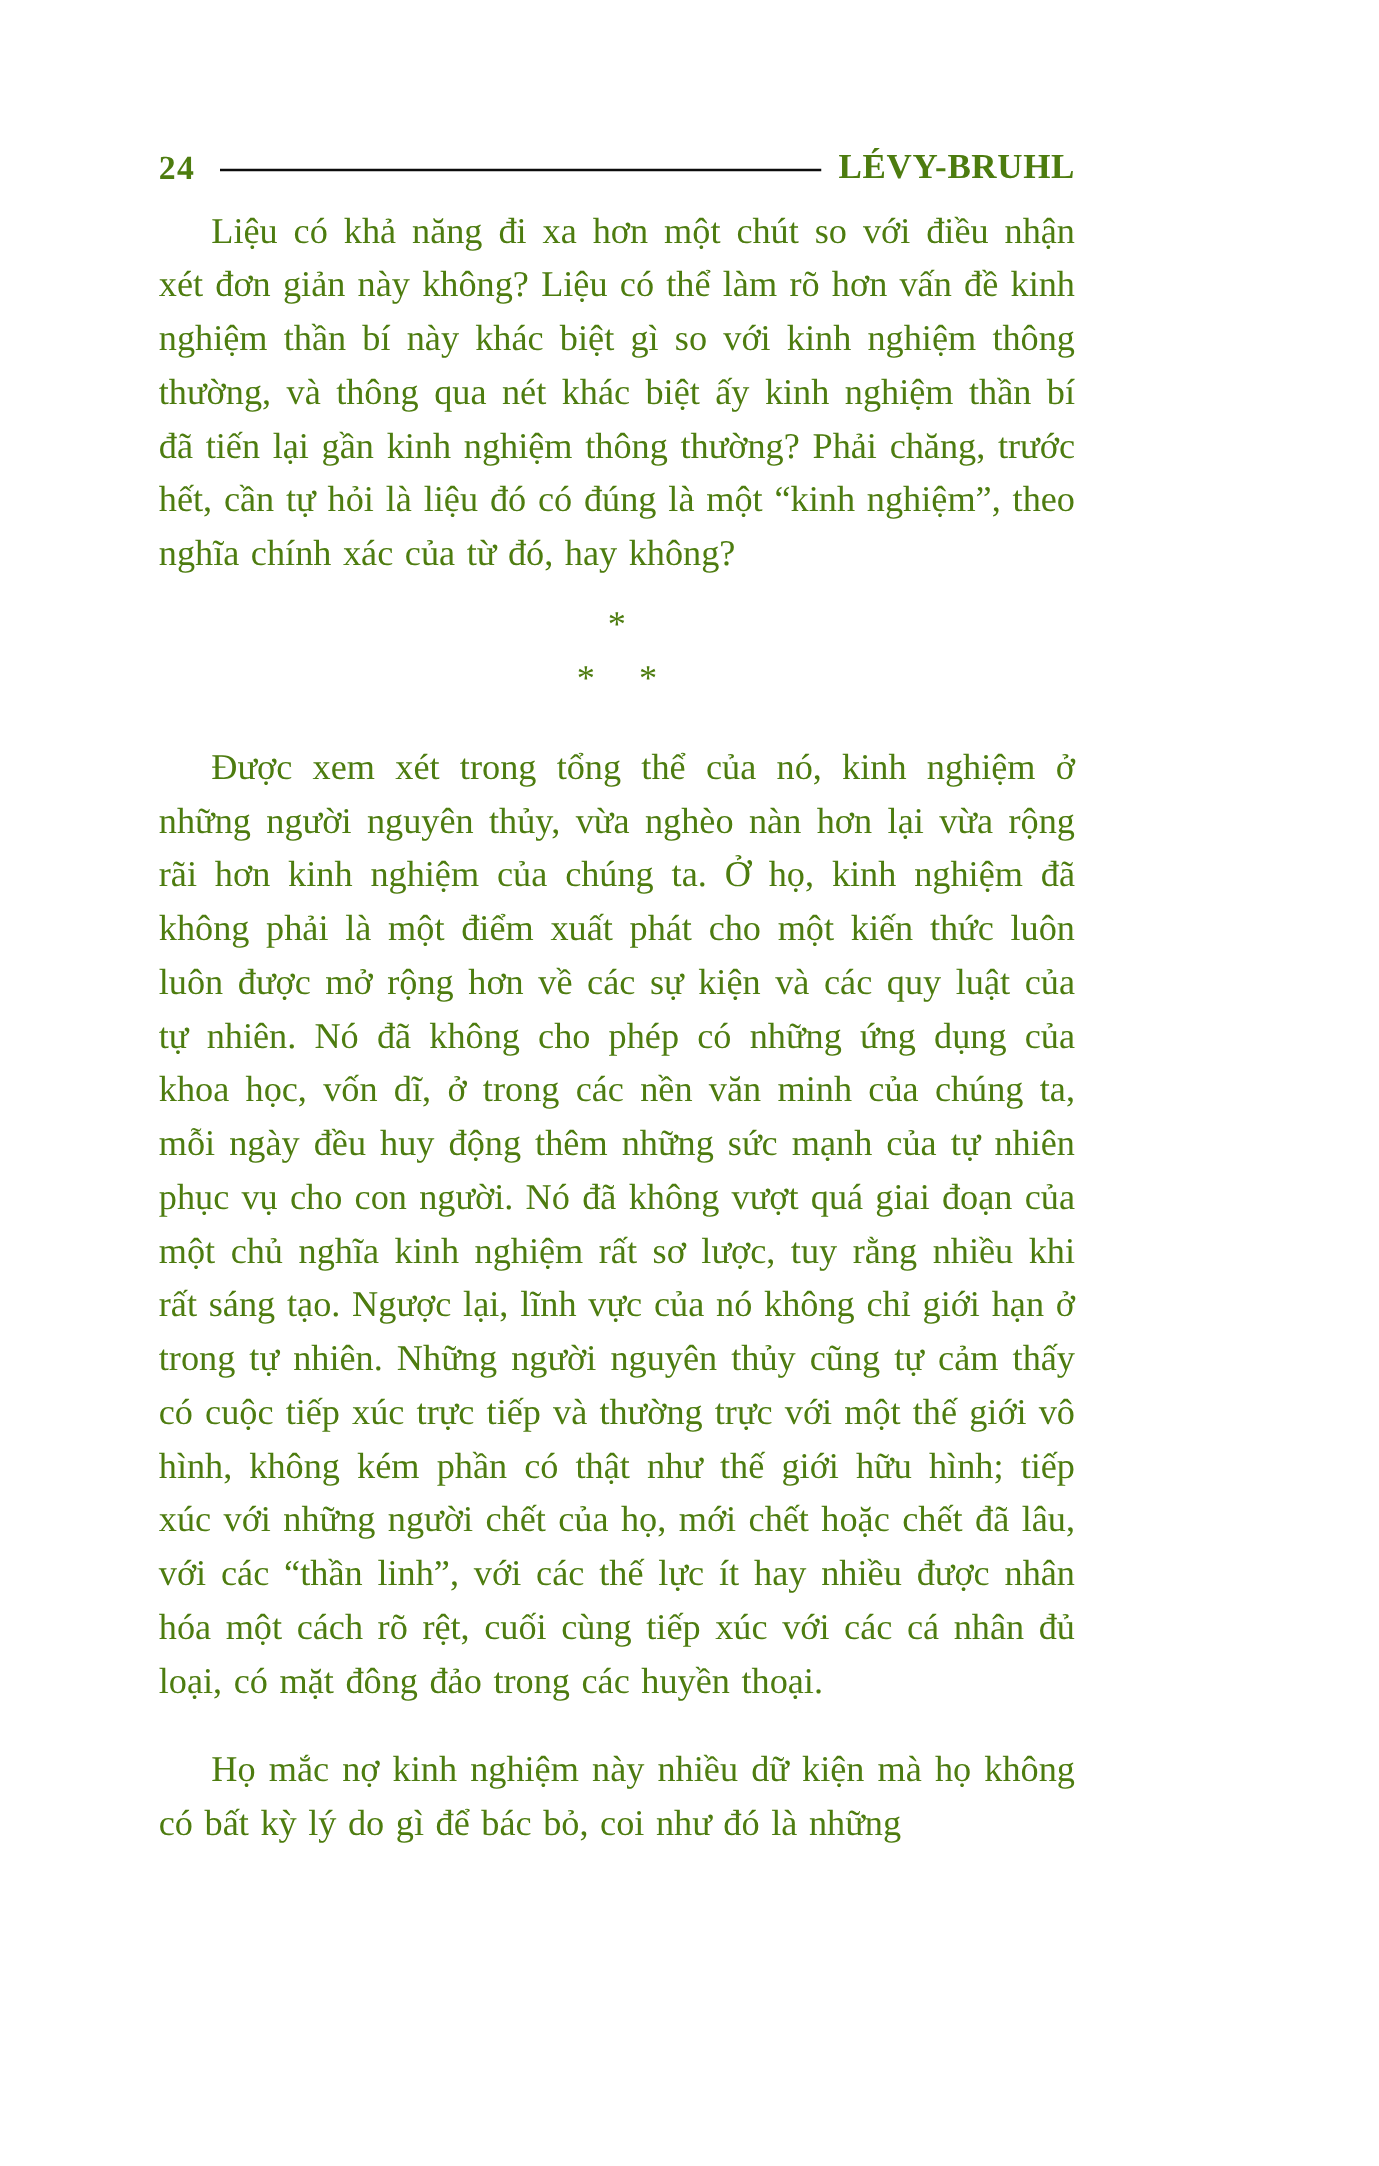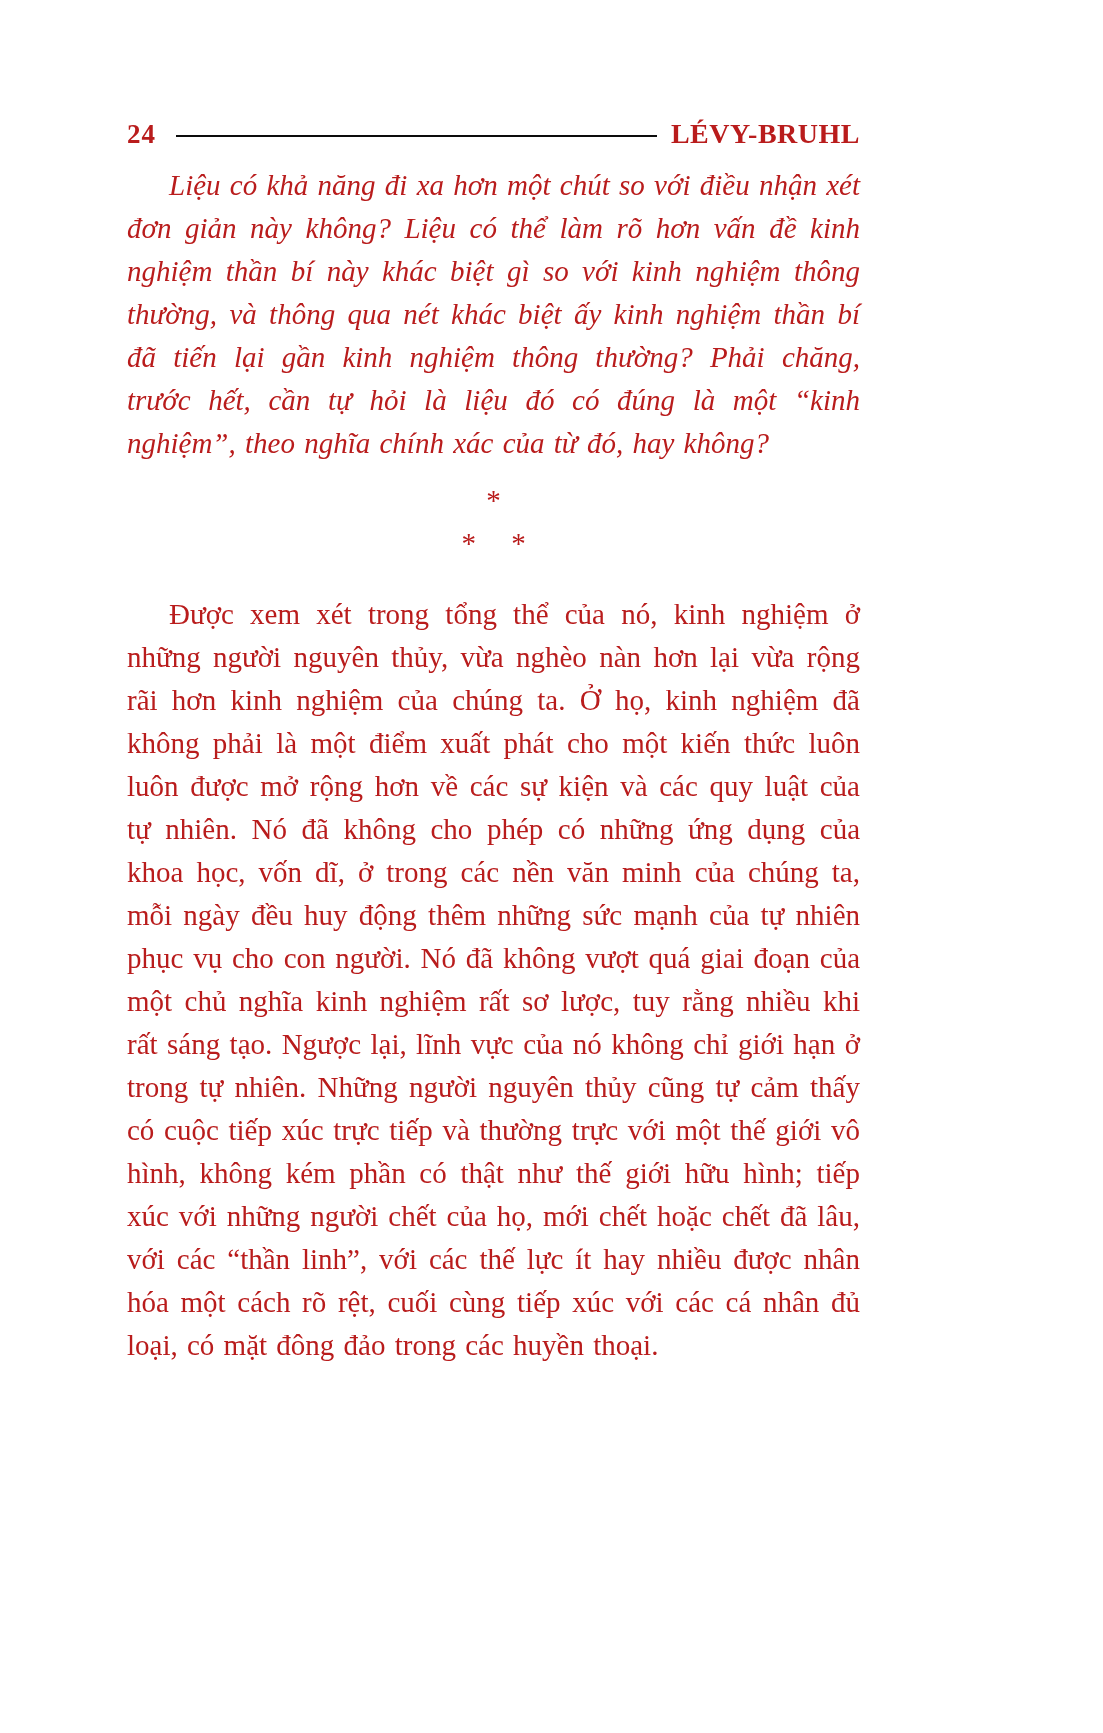--- a/index.html
+++ b/index.html
@@ -6,21 +6,21 @@
     margin: 0;
     padding: 0;
     background: #ffffff;
   }
   .page {
     position: relative;
     width: 1103px;
     height: 1733px;
     background: #ffffff;
     font-family: "Liberation Serif", "DejaVu Serif", serif;
-    color: #b91c1c;
+    color: #4d7c0f;
     overflow: hidden;
     box-sizing: border-box;
   }
   .content {
     position: absolute;
     left: 127px;
     top: 118px;
     width: 733px;
   }
   .running-header {
@@ -50,21 +50,20 @@
   .body-text p {
     font-size: 29px;
     line-height: 43px;
     text-align: justify;
     text-indent: 42px;
     margin: 0 0 0 0;
     word-spacing: 2px;
   }
   .body-text p.para-first {
     margin-top: 10px;
-    font-style: italic;
   }
   .body-text p.para-spaced {
     margin-top: 28px;
   }
   .section-break {
     text-align: center;
     margin: 14px 0 22px 0;
   }
   .section-break .star-line {
     display: block;
@@ -90,16 +89,17 @@
     <div class="body-text">
       <p class="para-first">Liệu có khả năng đi xa hơn một chút so với điều nhận xét đơn giản này không? Liệu có thể làm rõ hơn vấn đề kinh nghiệm thần bí này khác biệt gì so với kinh nghiệm thông thường, và thông qua nét khác biệt ấy kinh nghiệm thần bí đã tiến lại gần kinh nghiệm thông thường? Phải chăng, trước hết, cần tự hỏi là liệu đó có đúng là một “kinh nghiệm”, theo nghĩa chính xác của từ đó, hay không?</p>
 
       <div class="section-break">
         <span class="star-line star-line-1">*</span>
         <span class="star-line star-line-2">* *</span>
       </div>
 
       <p class="para-spaced">Được xem xét trong tổng thể của nó, kinh nghiệm ở những người nguyên thủy, vừa nghèo nàn hơn lại vừa rộng rãi hơn kinh nghiệm của chúng ta. Ở họ, kinh nghiệm đã không phải là một điểm xuất phát cho một kiến thức luôn luôn được mở rộng hơn về các sự kiện và các quy luật của tự nhiên. Nó đã không cho phép có những ứng dụng của khoa học, vốn dĩ, ở trong các nền văn minh của chúng ta, mỗi ngày đều huy động thêm những sức mạnh của tự nhiên phục vụ cho con người. Nó đã không vượt quá giai đoạn của một chủ nghĩa kinh nghiệm rất sơ lược, tuy rằng nhiều khi rất sáng tạo. Ngược lại, lĩnh vực của nó không chỉ giới hạn ở trong tự nhiên. Những người nguyên thủy cũng tự cảm thấy có cuộc tiếp xúc trực tiếp và thường trực với một thế giới vô hình, không kém phần có thật như thế giới hữu hình; tiếp xúc với những người chết của họ, mới chết hoặc chết đã lâu, với các “thần linh”, với các thế lực ít hay nhiều được nhân hóa một cách rõ rệt, cuối cùng tiếp xúc với các cá nhân đủ loại, có mặt đông đảo trong các huyền thoại.</p>
 
+      <p class="para-spaced">Họ mắc nợ kinh nghiệm này nhiều dữ kiện mà họ không có bất kỳ lý do gì để bác bỏ, coi như đó là những</p>
     </div>
 
   </div>
 </div>
 
 </body></html>

